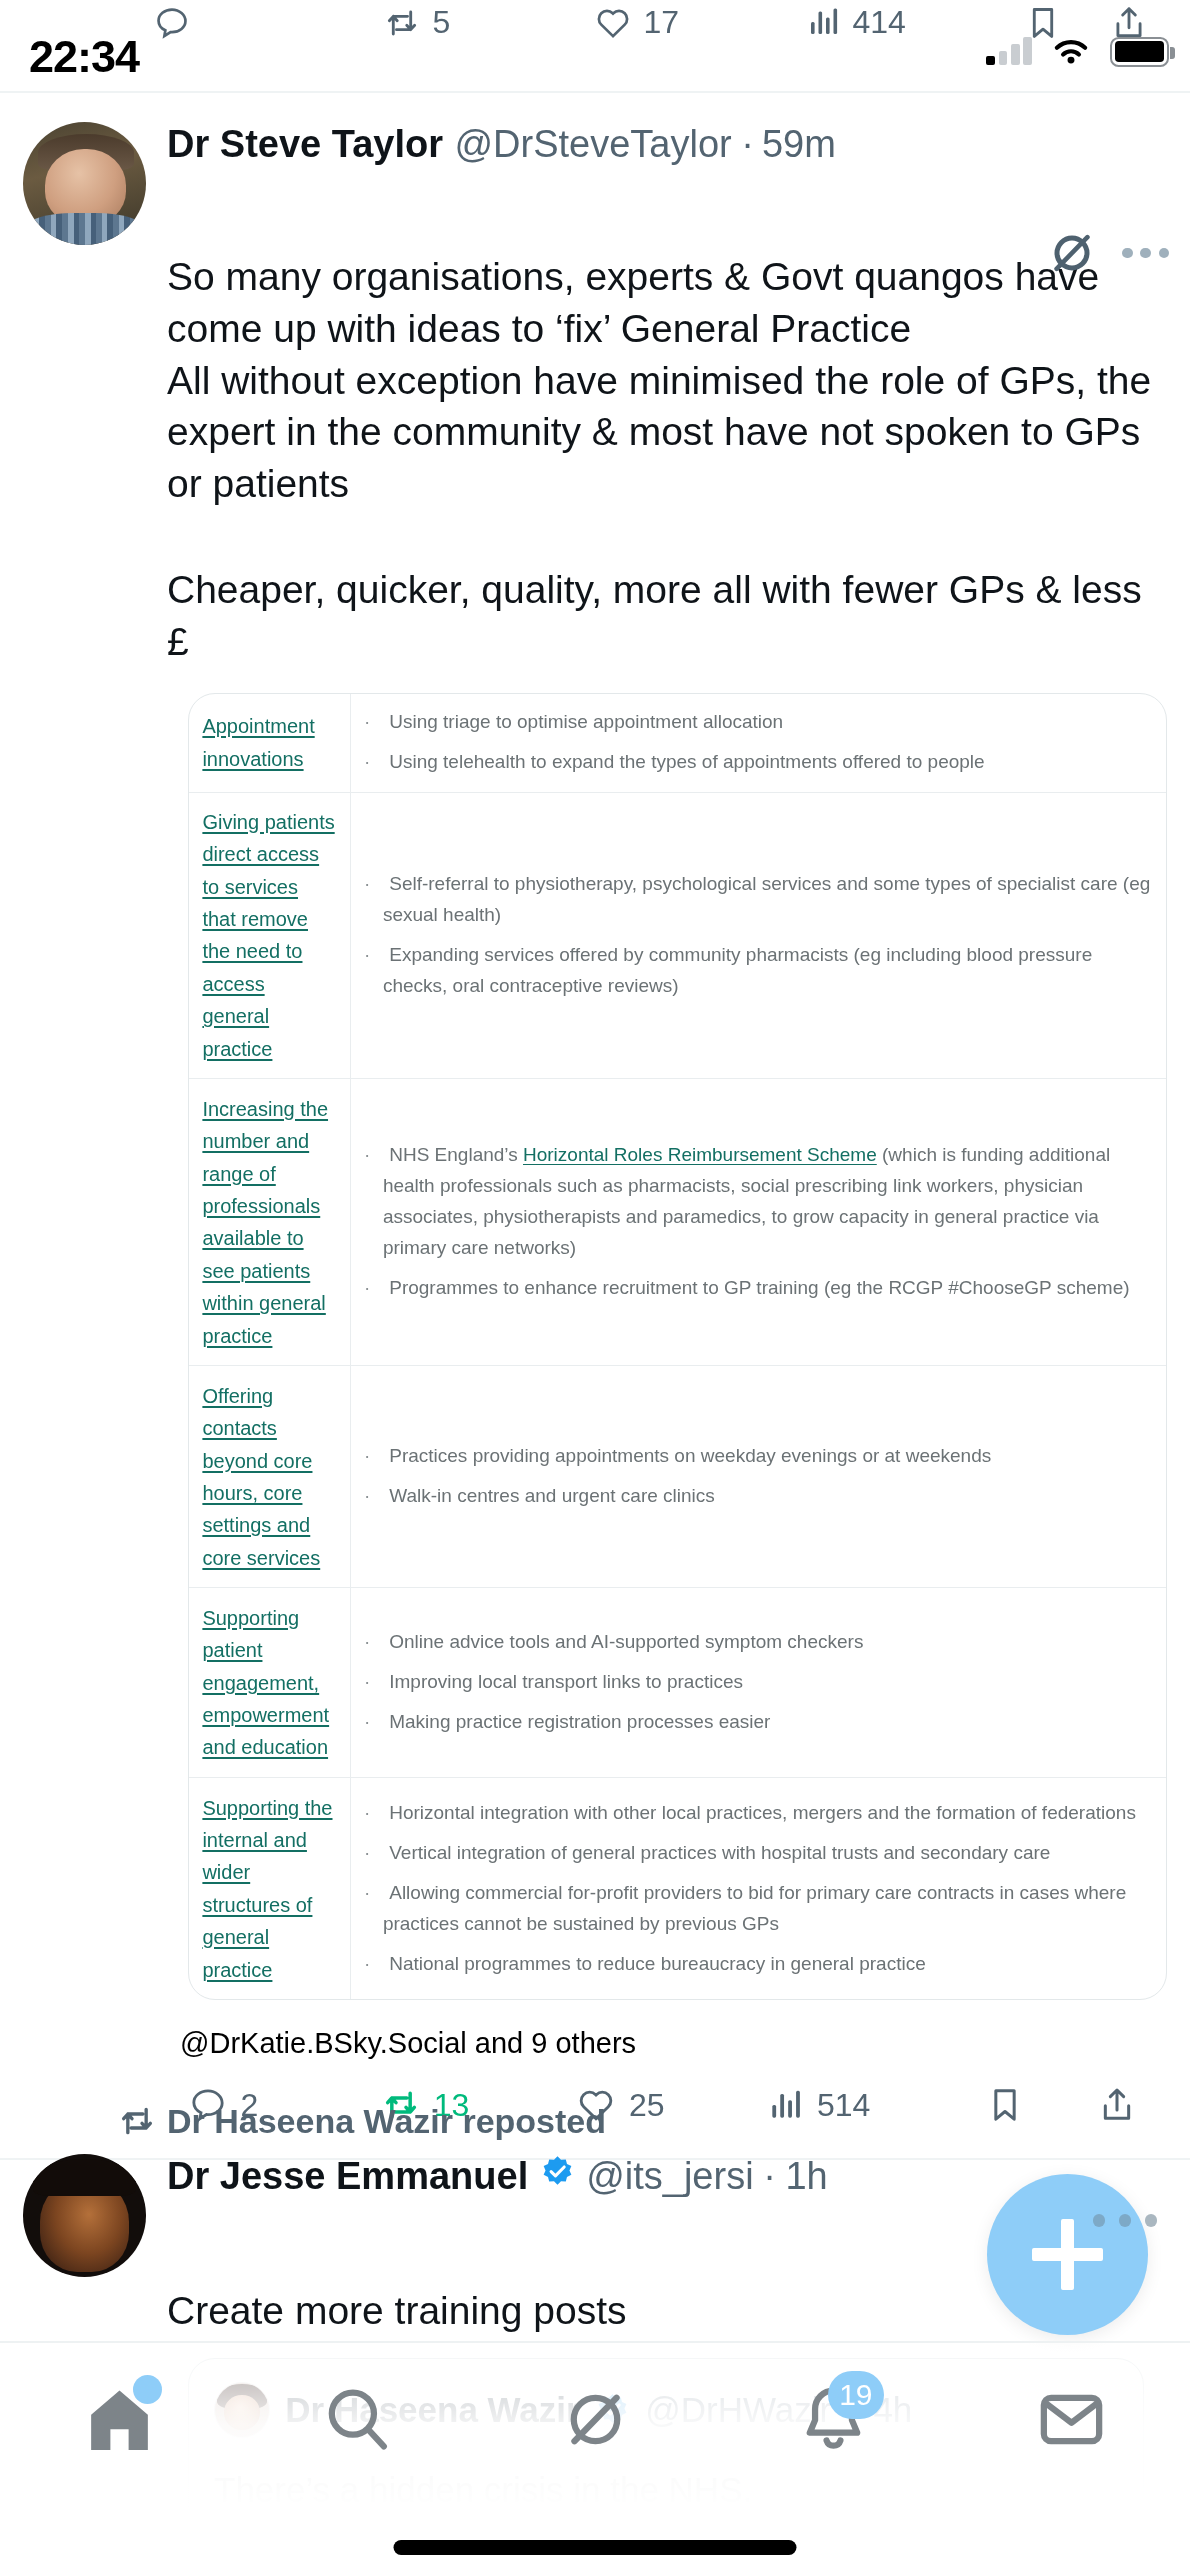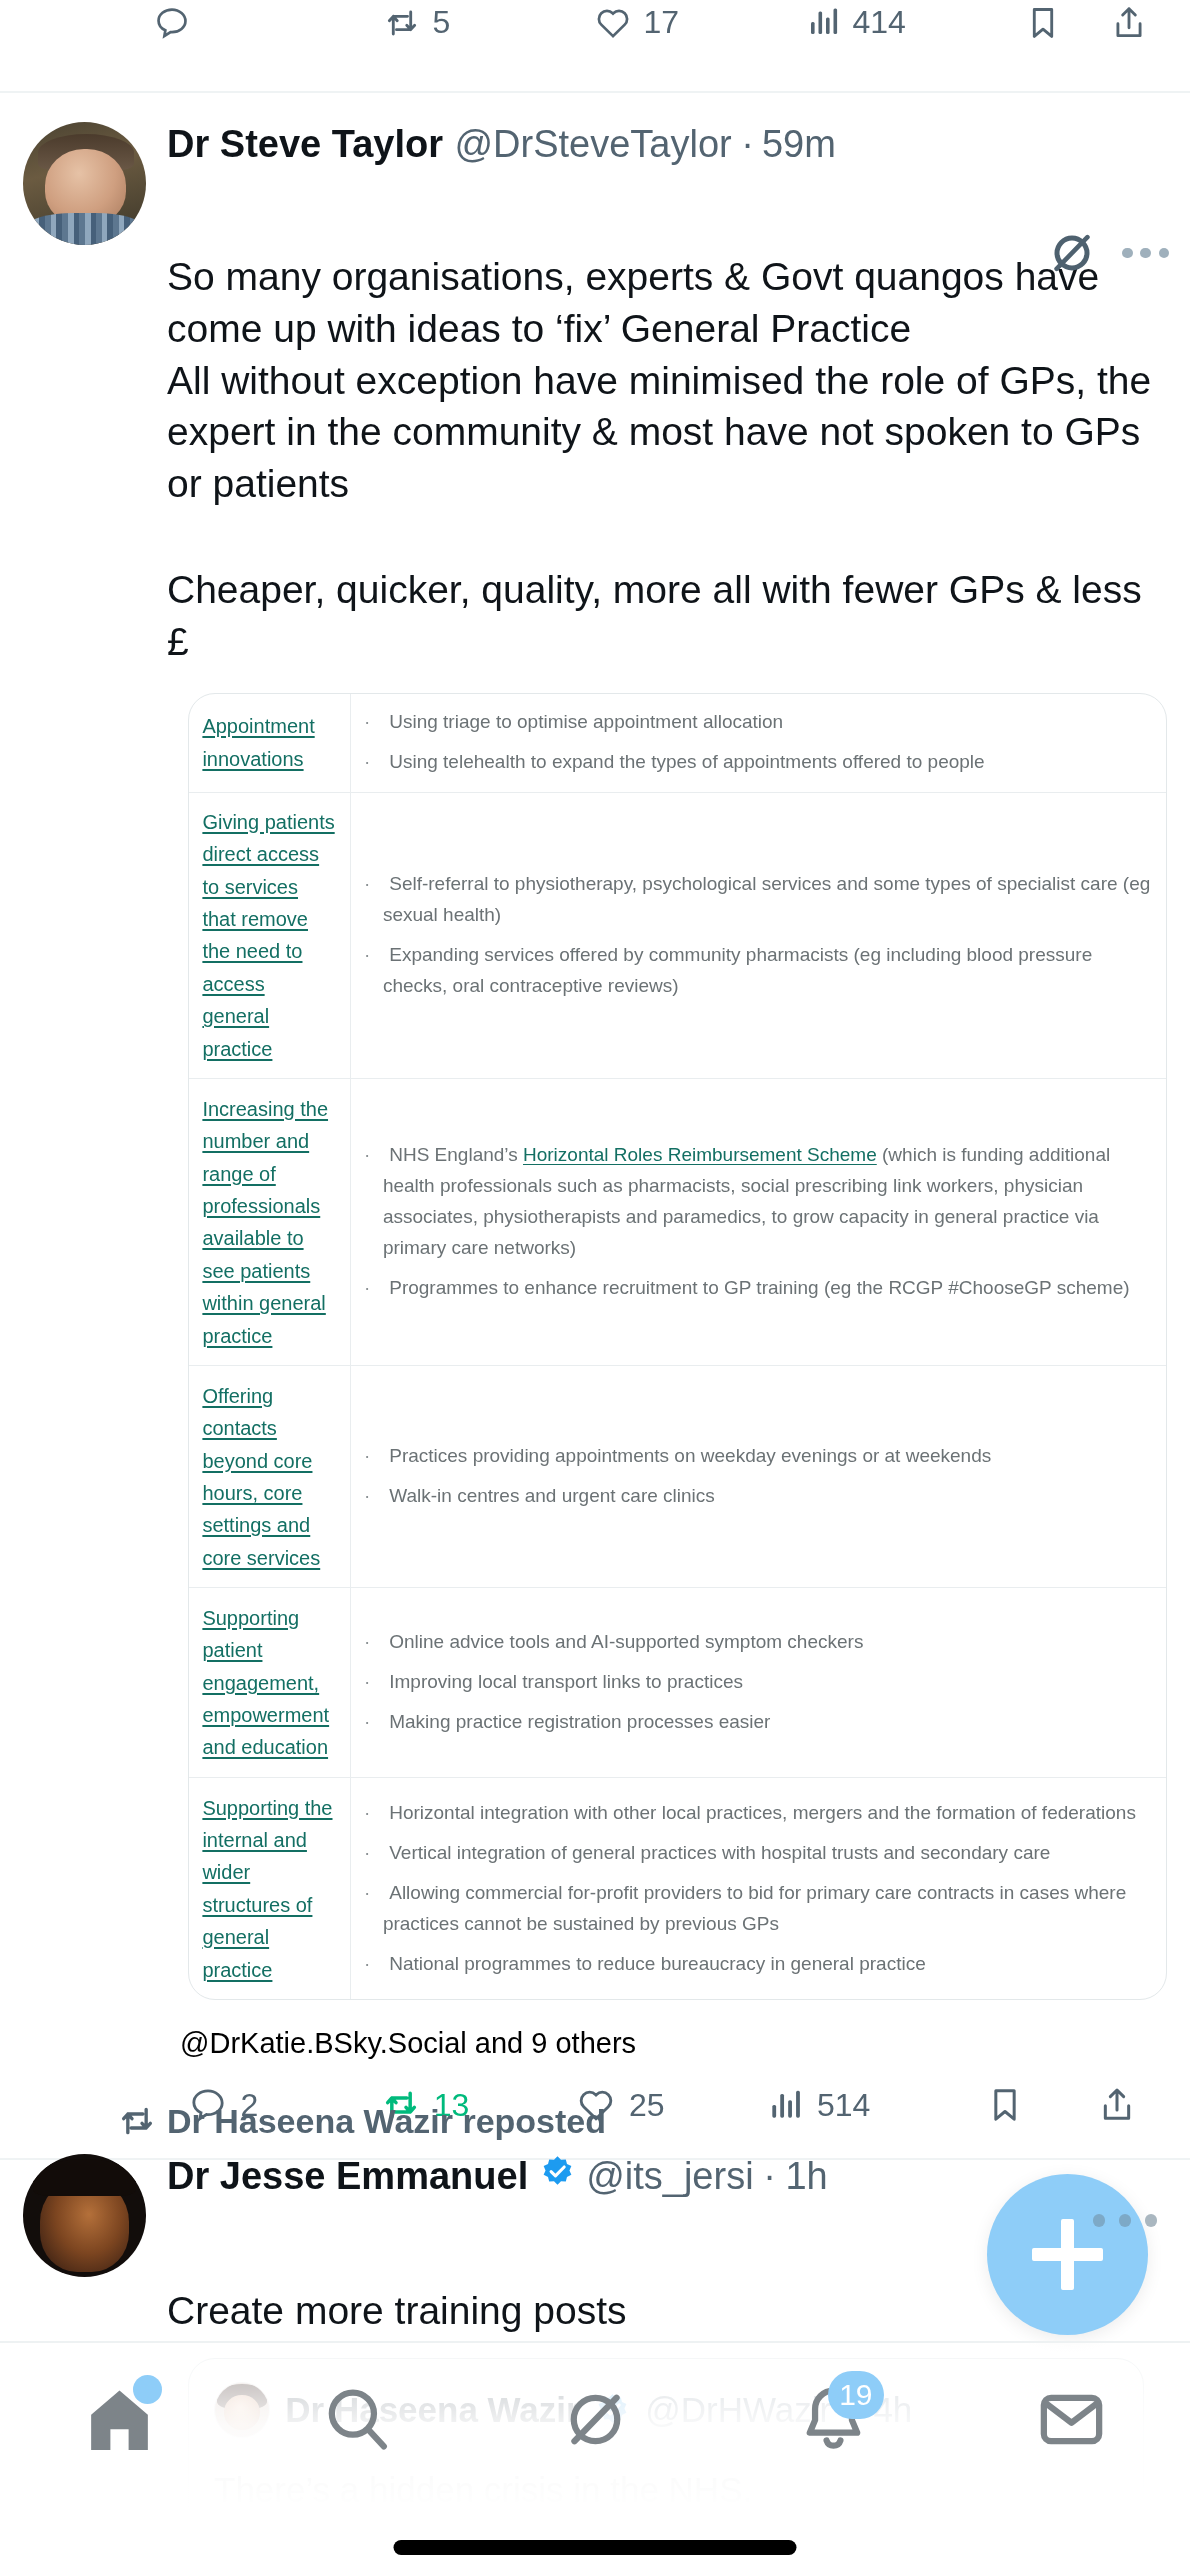--- a/index.html
+++ b/index.html
@@ -265,20 +265,39 @@
       </svg>
     </div>
     <div class="pa" style="left:1110px;">
       <svg width="38" height="38" viewBox="0 0 24 24">
         <path d="M12 3v12M12 3 8 7M12 3l4 4M5 12.5V20h14v-7.5" fill="none" stroke="#536471" stroke-width="1.8" stroke-linecap="round" stroke-linejoin="round"></path>
       </svg>
     </div>
   </div>
   <div class="topdivider"></div>
 
+  <div class="statusbar">
+    <div class="clock">22:34</div>
+    <div class="sb-right">
+      <div class="sig">
+        <i class="on"></i>
+          <i></i>
+          <i></i>
+          <i></i>
+      </div>
+      <svg width="44" height="33" viewBox="0 0 24 18">
+        <path d="M12 15.6a1.9 1.9 0 1 0 0-3.8 1.9 1.9 0 0 0 0 3.8z" fill="#000"></path>
+        <path d="M7.7 10.6a6.2 6.2 0 0 1 8.6 0" fill="none" stroke="#000" stroke-width="2.3" stroke-linecap="round"></path>
+        <path d="M4.3 7a11 11 0 0 1 15.4 0" fill="none" stroke="#000" stroke-width="2.3" stroke-linecap="round"></path>
+      </svg>
+      <div class="battery">
+          <b></b>
+        </div>
+    </div>
+  </div>
 
   <div class="post">
     <div class="post-head">
       <div class="avatar">
         <div class="hair"></div>
           <div class="face"></div>
           <div class="shirt"></div>
       </div>
       <div class="head-right">
         <div class="name-line">

